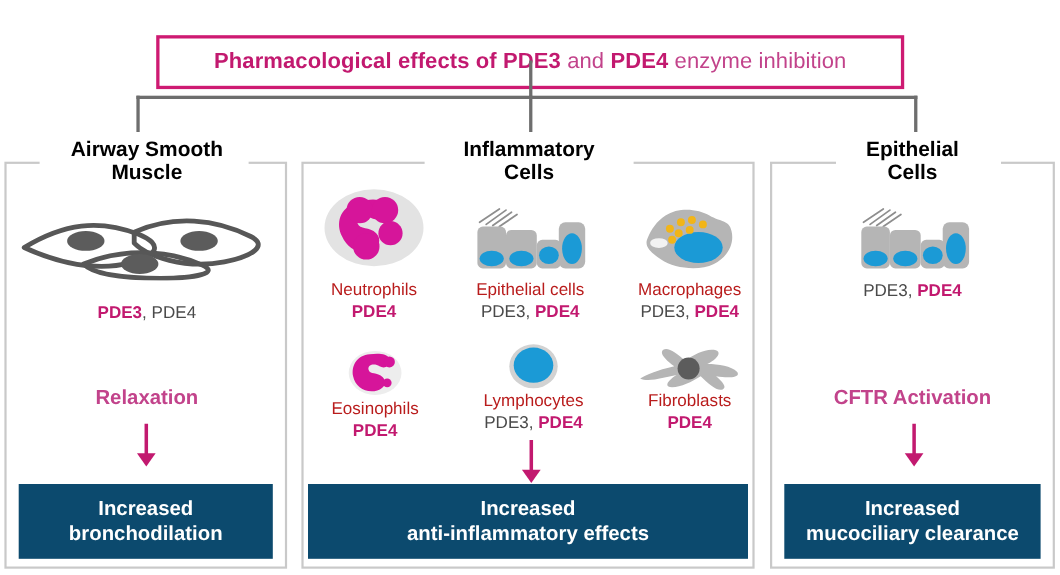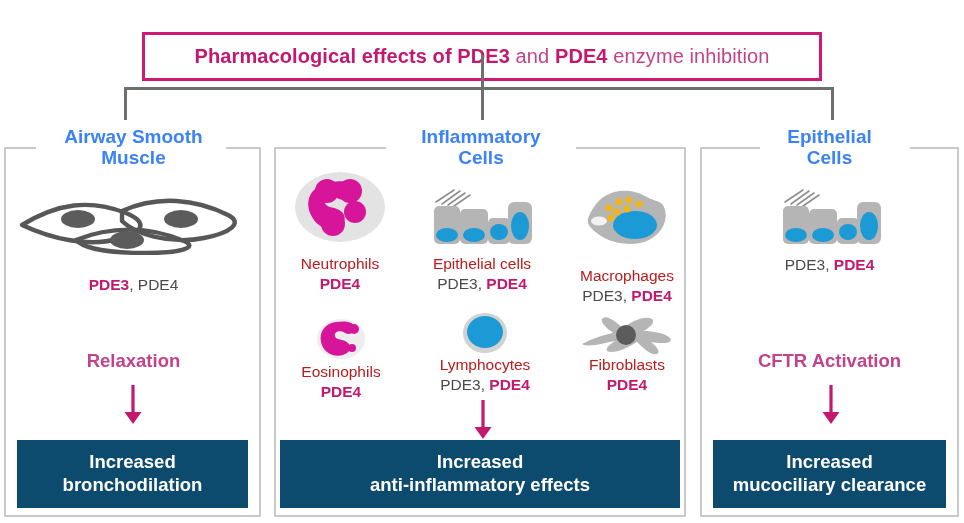--- a/index.html
+++ b/index.html
@@ -29,21 +29,21 @@
   }
   .title-text .b{font-weight:bold;color:#C2196F;}
 
   
   .conn{position:absolute;background:#6E6E6E;}
 
   
   .col-head{
     position:absolute;
     text-align:center;
-    font-size:19px;font-weight:bold;color:#3b82f6;
+    font-size:19px;font-weight:bold;color:#000000;
     line-height:1.12;
     z-index:5;
   }
 
   
   .col-box{
     position:absolute;
     border:2px solid #C9C9C9;
     background:#ffffff;
     box-sizing:border-box;
@@ -189,21 +189,21 @@
       <ellipse cx="52" cy="37" rx="22" ry="14" fill="#1B9AD6"></ellipse>
       <circle cx="26" cy="20" r="3.6" fill="#F2B518"></circle>
       <circle cx="36" cy="14" r="3.6" fill="#F2B518"></circle>
       <circle cx="46" cy="12" r="3.6" fill="#F2B518"></circle>
       <circle cx="56" cy="16" r="3.6" fill="#F2B518"></circle>
       <circle cx="34" cy="24" r="3.6" fill="#F2B518"></circle>
       <circle cx="44" cy="21" r="3.6" fill="#F2B518"></circle>
       <circle cx="28" cy="30" r="3.6" fill="#F2B518"></circle>
     </svg>
   </div>
-  <div class="entry" style="left:563px;top:267px;width:128px;">
+  <div class="entry" style="left:563px;top:255px;width:128px;">
     <div class="nm">Macrophages</div>
     <div class="pde">
       <span>PDE3</span><span>, </span><b>PDE4</b>
     </div>
   </div>
 
   <div class="icon" style="left:316px;top:318px;width:50px;height:42px;">
     <svg width="50" height="42" viewBox="0 0 50 42">
       <ellipse cx="25" cy="21" rx="24" ry="20" fill="#EDEDED"></ellipse>
       <path d="M20 4 C9 5 3 14 5 24 C7 34 17 40 27 37 C34 35 36 29 32 25 C27 20 20 23 19 18 C18 13 25 12 29 15 C34 18 40 14 38 8 C36 3 27 3 20 4 Z" fill="#D6159A"></path>

